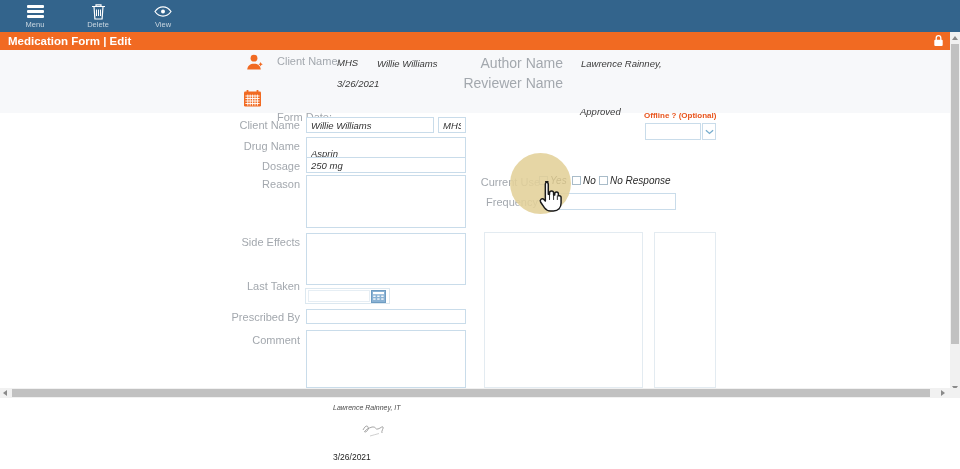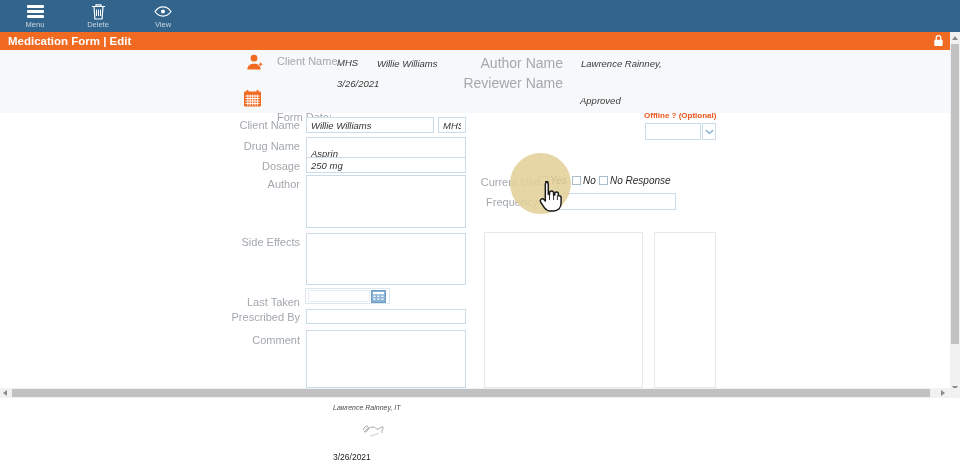--- a/index.html
+++ b/index.html
@@ -127,29 +127,29 @@
     <span style="position:absolute;left:243px;top:39px;">
       <svg width="19" height="19" viewBox="0 0 19 19">
         <path d="M4.5 1v3.2M14.5 1v3.2" stroke="#F16A22" stroke-width="1.8"></path>
         <rect x="1" y="2.6" width="17" height="14.8" rx="1.2" fill="#F16A22"></rect>
         <g stroke="#fff" stroke-width="0.9">
           <path d="M2.4 7h14.2M2.4 9.5h14.2M2.4 12h14.2M2.4 14.5h14.2"></path>
           <path d="M4.8 5.6v11M7.2 5.6v11M9.6 5.6v11M12 5.6v11M14.4 5.6v11"></path>
         </g>
       </svg>
     </span>
-    <span class="hval" style="left:580px;top:45px;">Approved</span>
+    <span class="hval" style="left:580px;top:56px;">Approved</span>
   </div>
 
   <span class="flabel" style="top:119px;">Client Name</span>
   <span class="flabel" style="top:140px;">Drug Name</span>
   <span class="flabel" style="top:160px;">Dosage</span>
-  <span class="flabel" style="top:178px;">Author</span>
+  <span class="flabel" style="top:178px;">Reason</span>
   <span class="flabel" style="top:236px;">Side Effects</span>
-  <span class="flabel" style="top:296px;">Last Taken</span>
+  <span class="flabel" style="top:280px;">Last Taken</span>
   <span class="flabel" style="top:311px;">Prescribed By</span>
   <span class="flabel" style="top:334px;">Comment</span>
 
   <input class="inp" style="left: 306px; top: 117px; width: 128px; height: 16px;" readonly="" value="Willie Williams">
   <input class="inp" style="left: 438px; top: 117px; width: 28px; height: 16px;" readonly="" value="MHS">
   <input class="inp" style="left: 306px; top: 137px; width: 160px; height: 32px;" readonly="" value="Asprin">
   <input class="inp" style="left: 306px; top: 157px; width: 160px; height: 16px;" readonly="" value="250 mg">
   <textarea class="inp" style="left: 306px; top: 175px; width: 160px; height: 53px;" readonly=""></textarea>
   <textarea class="inp" style="left: 306px; top: 233px; width: 160px; height: 52px;" readonly=""></textarea>
 

